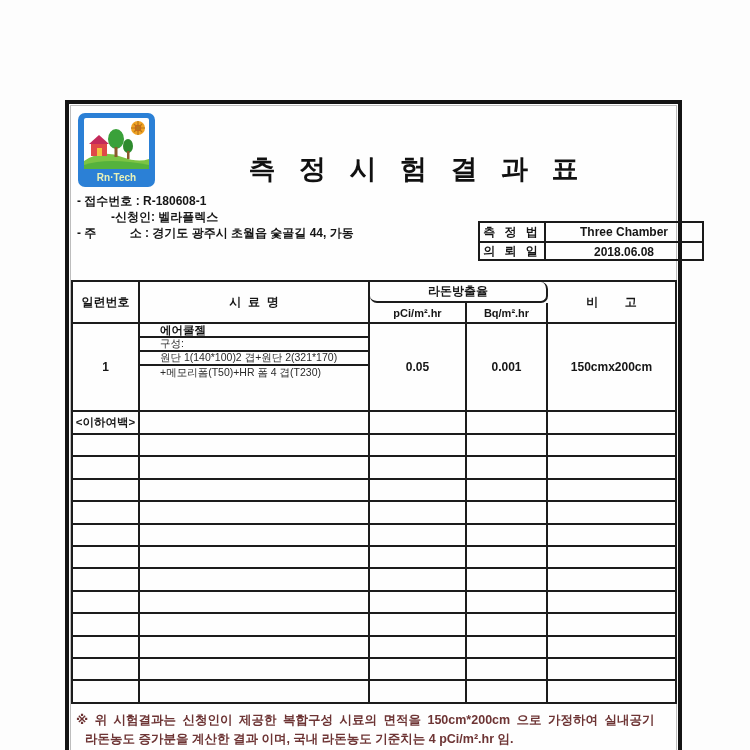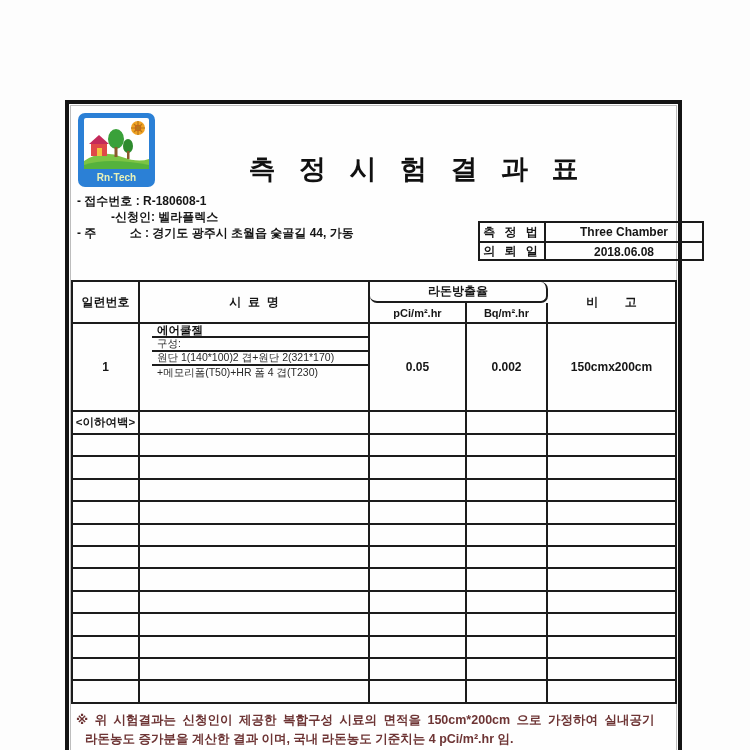--- a/index.html
+++ b/index.html
@@ -40,22 +40,22 @@
     display:flex; align-items:center; justify-content:center; overflow:hidden; }
   .h-serial { grid-row:1/3; grid-column:1; font-size:12px; font-weight:bold; }
   .h-sample { grid-row:1/3; grid-column:2; font-size:12px; font-weight:bold; white-space:pre; }
   .h-radon  { grid-row:1; grid-column:3/5; font-size:12px; font-weight:bold;border-radius:7px; }
   .h-remark { grid-row:1/3; grid-column:5; font-size:12px; font-weight:bold; white-space:pre; }
   .h-unit   { font-size:11px; font-weight:bold; }
   .trow { height:22.4px; }
   .row1 { height:88px; }
   .row1 .cell { font-size:12px; font-weight:bold; }
   .sample-cell { flex-direction:column; align-items:stretch; justify-content:flex-start; padding:0; }
-  .sub { height:14px; display:flex; align-items:center; padding-left:5px;
-    border-bottom:2px solid #1c1c1c; font-size:10.5px; font-weight:normal; color:#2a2a2a; white-space:nowrap;margin-left:12px; }
+  .sub { height:14px; display:flex; align-items:center; padding-left:20px;
+    border-bottom:2px solid #1c1c1c; font-size:10.5px; font-weight:normal; color:#2a2a2a; white-space:nowrap; }
   .sub:last-child { border-bottom:none; }
   .sub.bold { font-weight:bold; font-size:11.5px; color:#111; }
   .row2 { height:23px; }
   .row2 .cell:first-child { font-size:11.5px; font-weight:bold; }
 
   
   .note { position:absolute; left:0; right:18px; top:598px; padding:9px 7px 0 7px;
     font-size:12.5px; font-weight:bold; line-height:19px; }
   .note .nline1 { word-spacing:3px; white-space:nowrap; }
   .note .nline2 { padding-left:9px; white-space:nowrap; }
@@ -121,21 +121,21 @@
 
       <div class="grid5 row1">
         <div class="cell">1</div>
         <div class="cell sample-cell">
           <div class="sub bold">에어쿨젤</div>
           <div class="sub">구성:</div>
           <div class="sub">원단 1(140*100)2 겹+원단 2(321*170)</div>
           <div class="sub">+메모리폼(T50)+HR 폼 4 겹(T230)</div>
         </div>
         <div class="cell">0.05</div>
-        <div class="cell">0.002</div>
+        <div class="cell">0.001</div>
         <div class="cell">150cmx200cm</div>
       </div>
 
       <div class="grid5 trow row2">
         <div class="cell">&lt;이하여백&gt;</div>
         <div class="cell"></div>
         <div class="cell"></div>
         <div class="cell"></div>
         <div class="cell"></div>
       </div>

